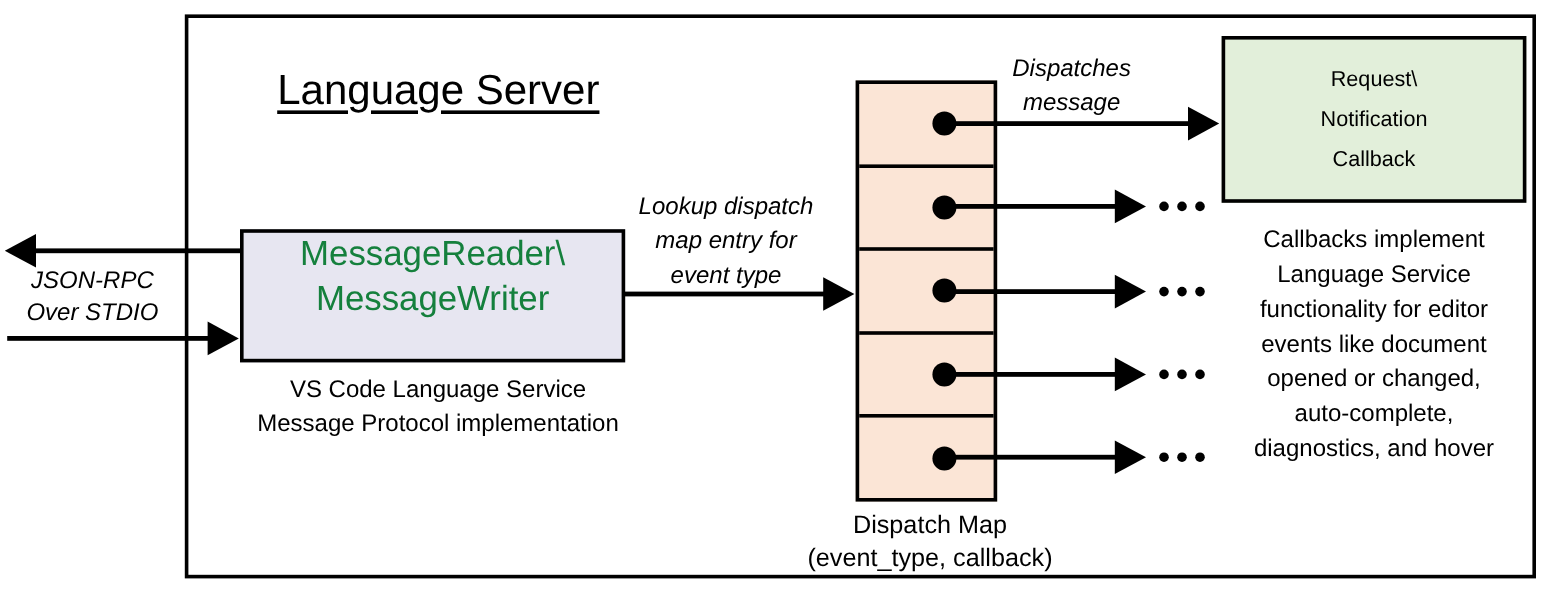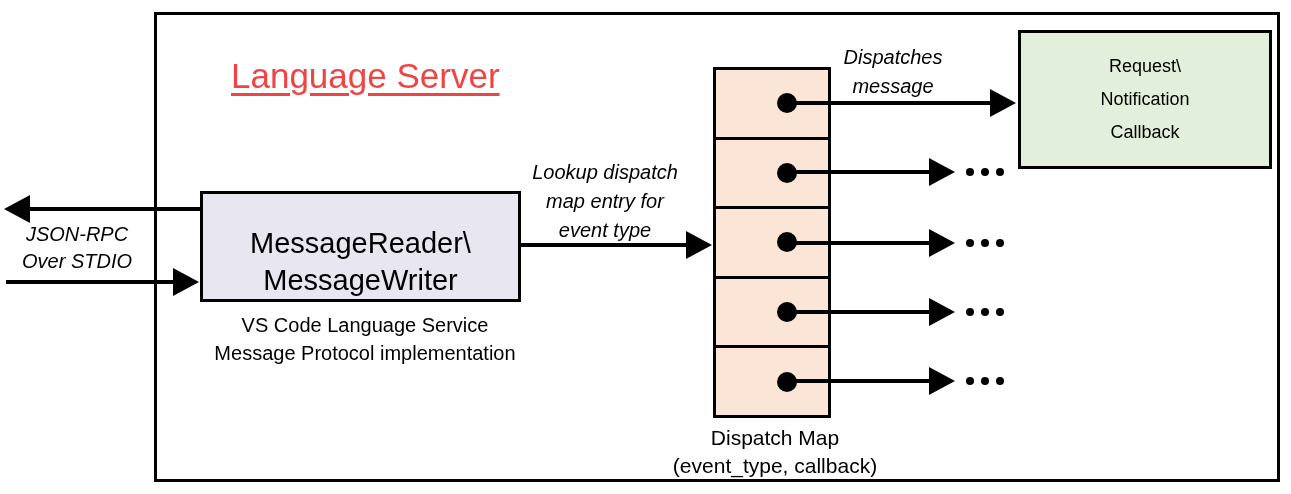--- a/index.html
+++ b/index.html
@@ -7,29 +7,29 @@
     position:relative;width:1291px;height:494px;background:#ffffff;
     font-family:"Liberation Sans",sans-serif;color:#1a1a1a;overflow:hidden;
   }
   .pre{white-space:pre-line;}
   .outer-box{
     position:absolute;left:154px;top:12px;width:1126px;height:470px;
     border:3px solid #000;box-sizing:border-box;background:#ffffff;
   }
   .title{
     position:absolute;left:231px;top:56px;font-size:35px;line-height:40px;
-    color:#ef4444;text-decoration:underline;text-decoration-thickness:3px;
+    color:#000000;text-decoration:underline;text-decoration-thickness:3px;
     text-underline-offset:5px;white-space:nowrap;
   }
   
   .reader-box{
     position:absolute;left:200px;top:191px;width:321px;height:111px;
     background:#E7E6F1;border:3px solid #000;box-sizing:border-box;
-    display:flex;align-items:flex-end;justify-content:center;text-align:center;
-    font-size:29px;line-height:37px;color:#000000;
+    display:flex;align-items:flex-start;justify-content:center;text-align:center;
+    font-size:29px;line-height:37px;color:#15803d;
   }
   .callback-box{
     position:absolute;left:1018px;top:30px;width:254px;height:139px;
     background:#E2EFDA;border:3px solid #000;box-sizing:border-box;
     display:flex;align-items:center;justify-content:center;text-align:center;
     font-size:18px;line-height:33px;color:#000;
   }
   
   .dispatch-map{
     position:absolute;left:713px;top:67px;width:118px;height:351px;
@@ -147,14 +147,21 @@
       <i></i>
       <i></i>
       <i></i>
     </div>
 
   <div class="callback-box">
     <span class="pre">Request\
 Notification
 Callback</span>
   </div>
+  <div class="caption pre callback-caption">Callbacks implement
+Language Service
+functionality for editor
+events like document
+opened or changed,
+auto-complete,
+diagnostics, and hover</div>
 
 </div>
 
 </body></html>

